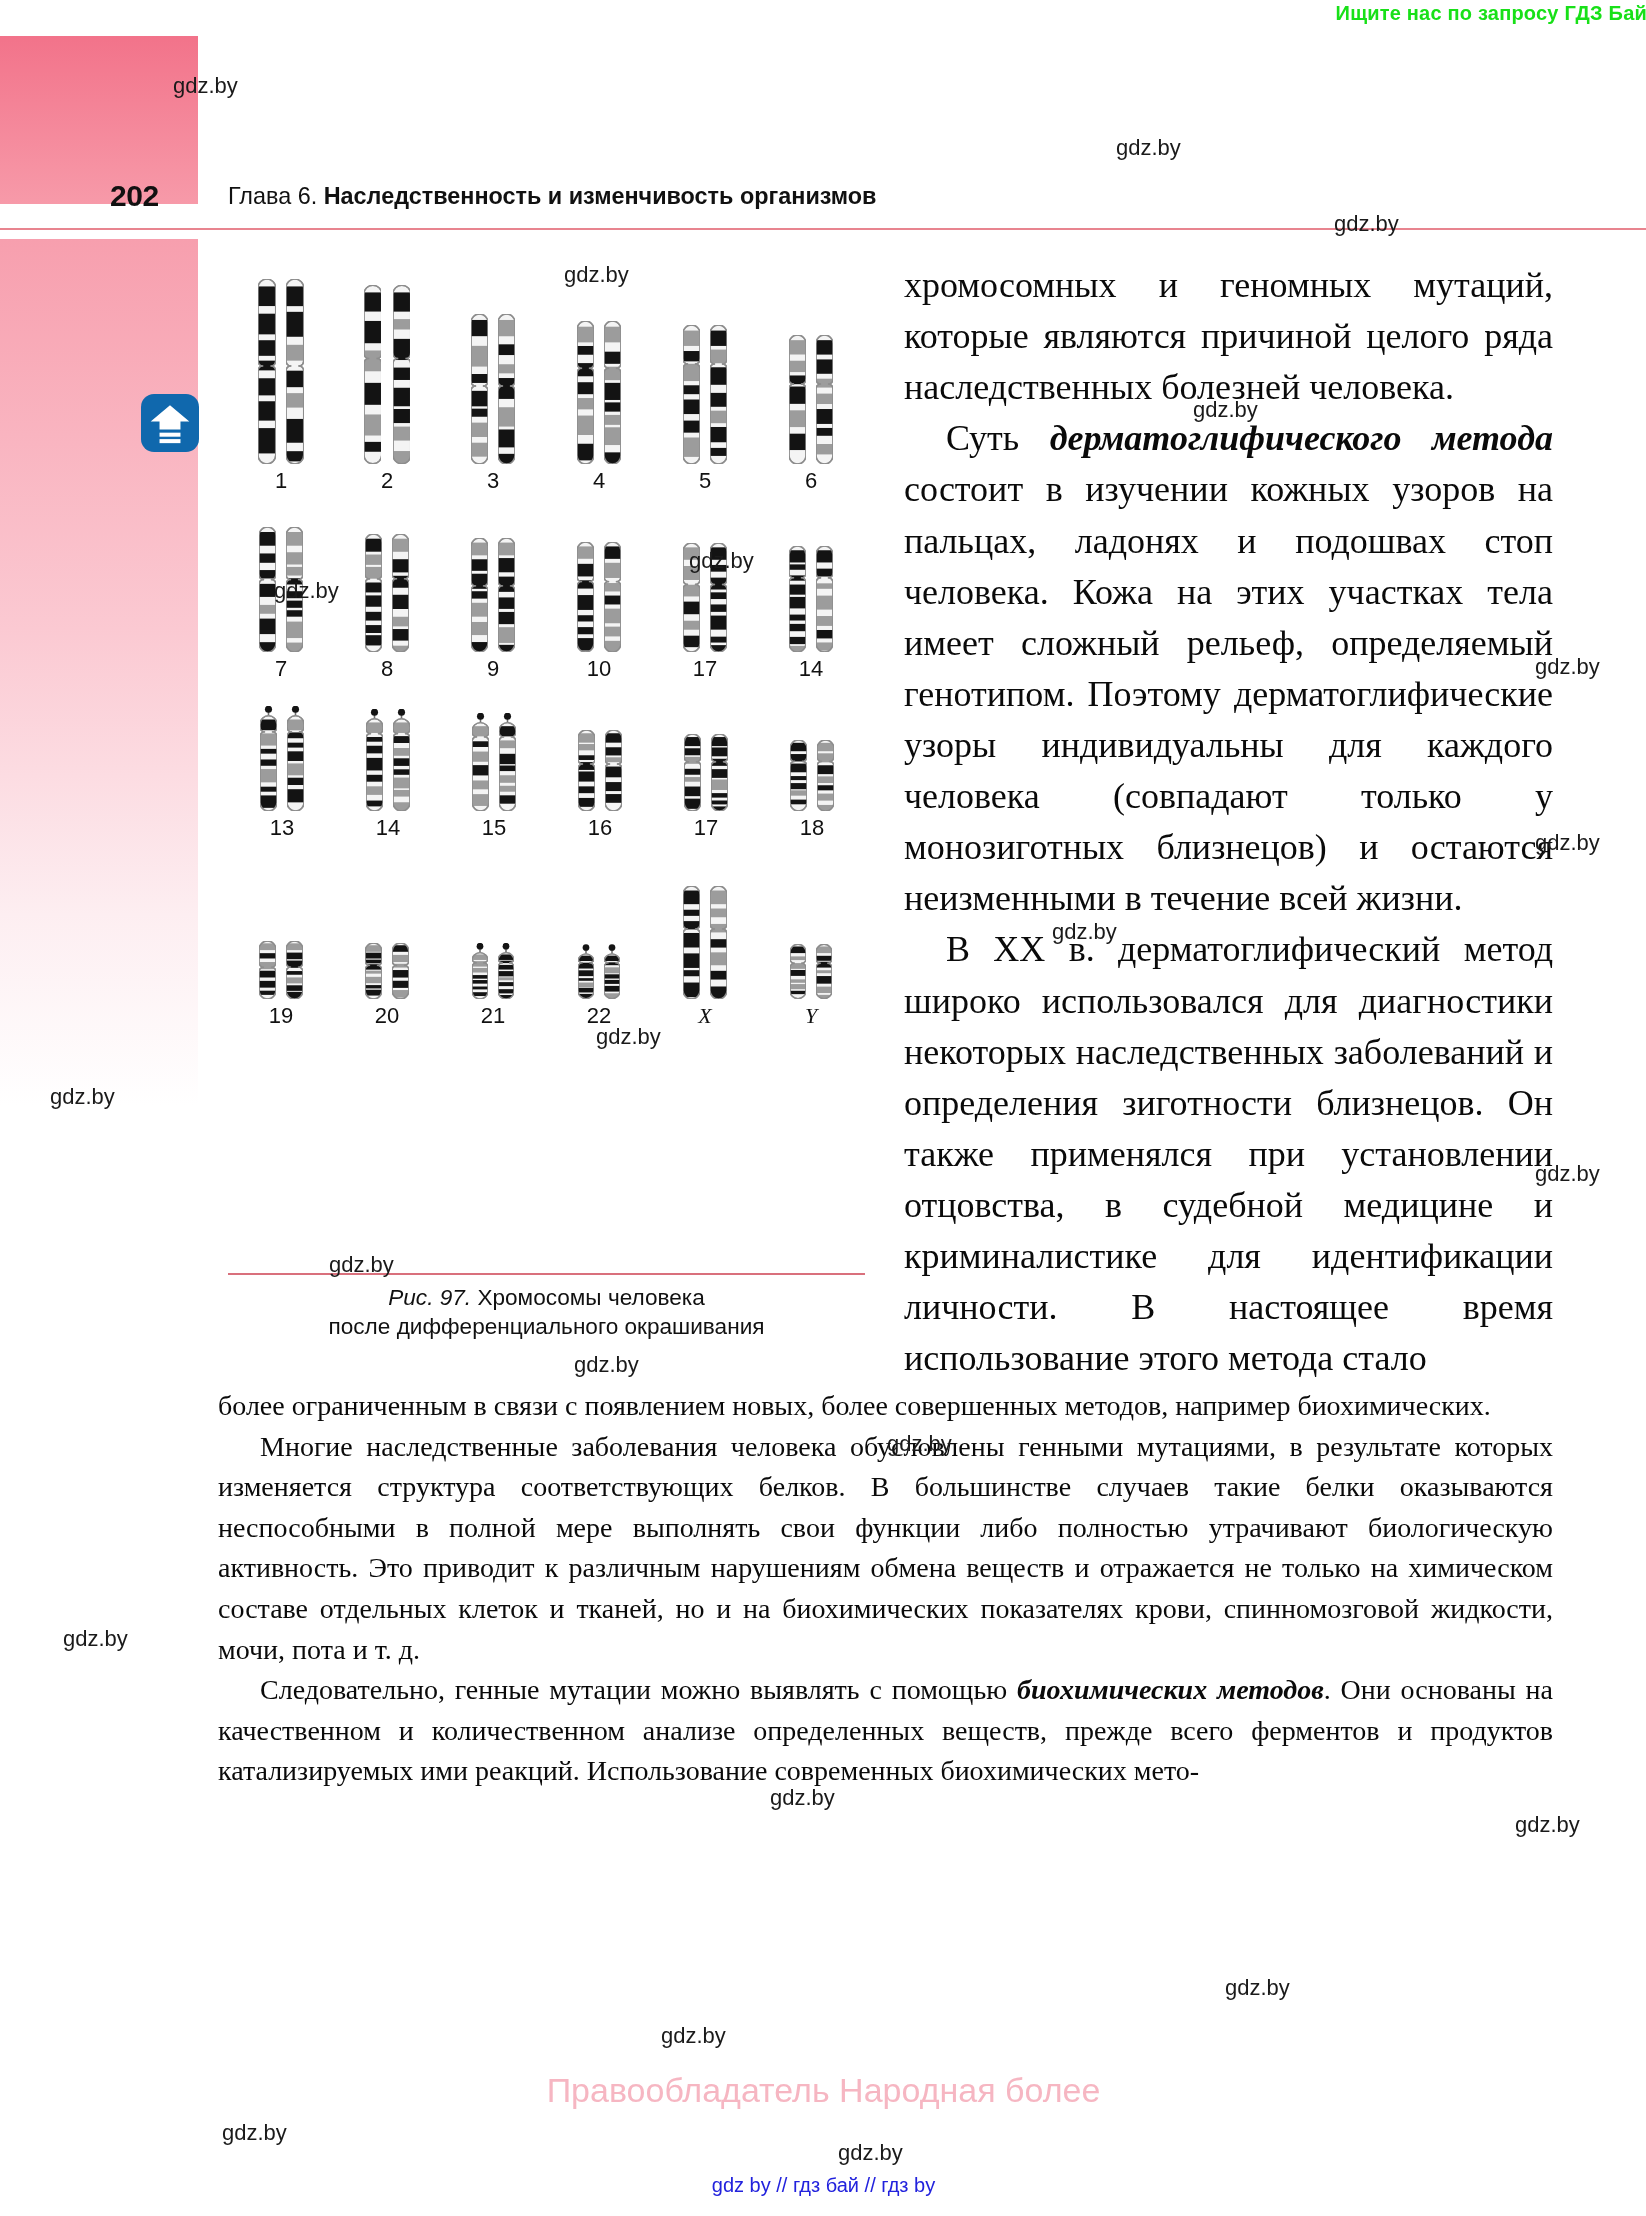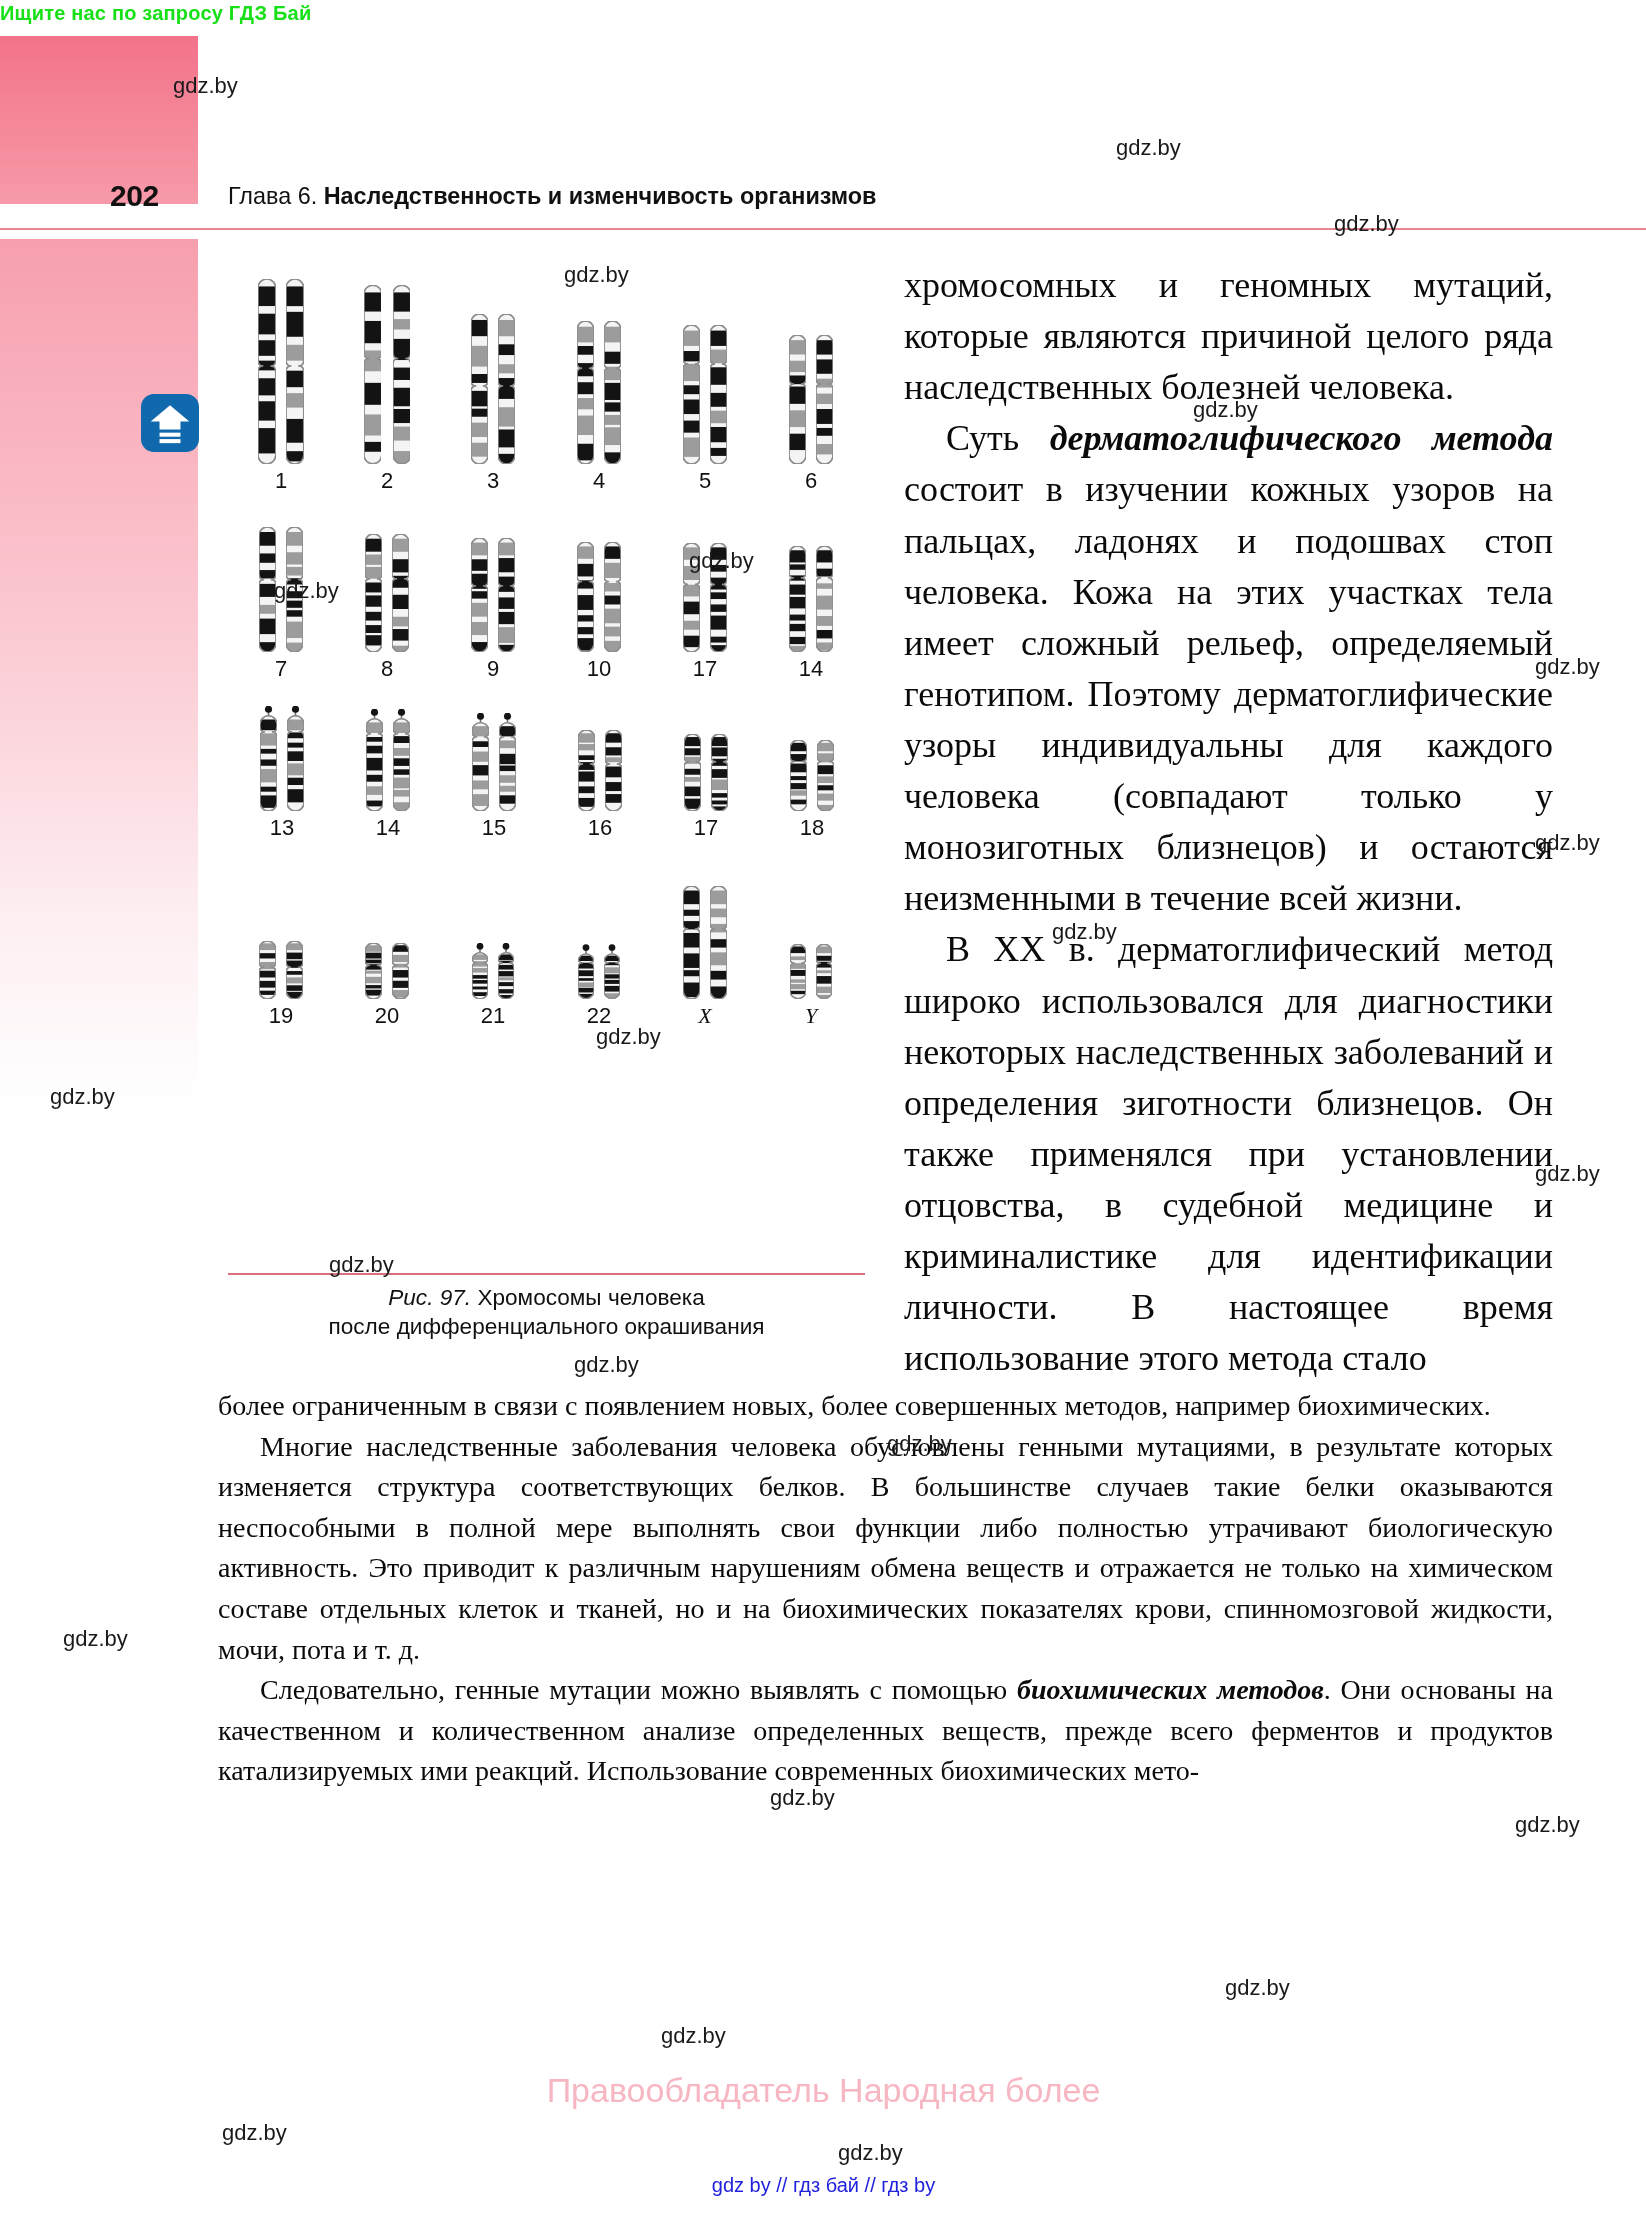--- a/index.html
+++ b/index.html
@@ -27,21 +27,21 @@
     left: 0; top: 239px;
     width: 198px; height: 866px;
     background: linear-gradient(180deg, #f79fae 0%, #fbc9d2 45%, #fdeef1 78%, #ffffff 100%);
   }
 
   
   .promo-header {
     position: absolute;
     left: 0; top: 1.6px;
     width: 1647px;
-    text-align: left;
+    text-align: right;
     color: #18e018;
     font-family: "Liberation Sans", sans-serif;
     font-weight: bold;
     font-size: 20px;
     letter-spacing: 0.2px;
   }
 
   
   .page-number {
     position: absolute;

